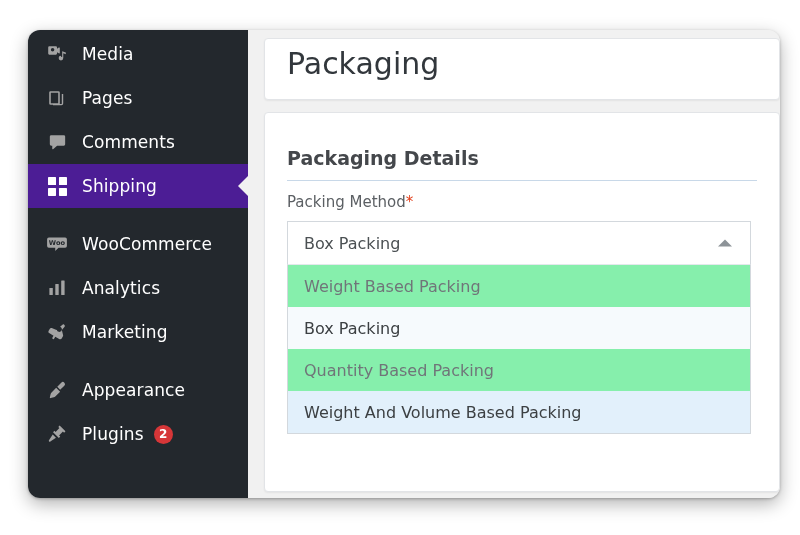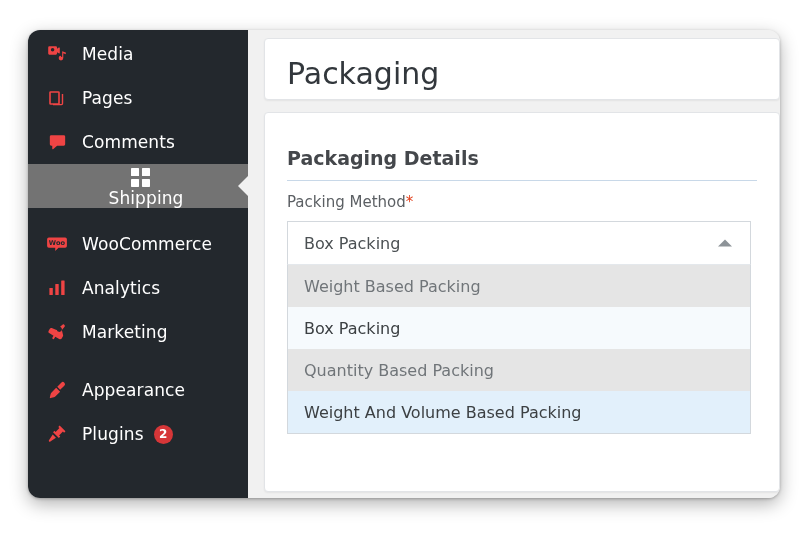--- a/index.html
+++ b/index.html
@@ -50,22 +50,21 @@
     height: 44px;
     padding-left: 16px;
     box-sizing: border-box;
     color: #ffffff;
     font-size: 17px;
     letter-spacing: 0.1px;
     white-space: nowrap;
   }
 
   .nav-item.active {
-    background: #737373;
-    flex-direction: column;
+    background: #4c1d95;
   }
 
   
   .nav-item.active .notch {
     position: absolute;
     right: -1px;
     top: 50%;
     transform: translateY(-50%);
     width: 0;
     height: 0;
@@ -77,21 +76,21 @@
   .nav-spacer { height: 14px; }
 
   .nav-icon {
     width: 26px;
     flex: 0 0 26px;
     height: 26px;
     margin-right: 12px;
     display: flex;
     align-items: center;
     justify-content: center;
-    color: #ef4444;
+    color: #a3a3a3;
   }
   .nav-item.active .nav-icon { color: #ffffff; }
 
   .nav-icon svg { display: block; }
 
   .nav-label { line-height: 1; position: relative; top: 0px; }
 
   .badge {
     display: inline-flex;
     align-items: center;
@@ -123,21 +122,21 @@
     border-radius: 4px;
     box-shadow: 0 1px 2px rgba(0,0,0,0.06);
     box-sizing: border-box;
   }
 
   .panel-title-bar {
     margin-top: 8px;
     margin-right: 0;
     height: 62px;
     display: flex;
-    align-items: flex-start;
+    align-items: flex-end;
     padding: 0 22px;
   }
 
   .page-title {
     font-size: 30px;
     color: #32373c;
     font-weight: normal;
     line-height: 1;
   }
 
@@ -198,21 +197,21 @@
     width: 0;
     height: 0;
     border-left: 7px solid transparent;
     border-right: 7px solid transparent;
     border-bottom: 7px solid #8d9398;
   }
 
   .options {
     border: 1px solid #d3d8dd;
     border-top: none;
-    background: #e5e5e5;
+    background: #86efac;
     box-sizing: border-box;
   }
 
   .option {
     height: 42px;
     display: flex;
     align-items: center;
     padding: 0 16px;
     box-sizing: border-box;
     font-size: 16px;

